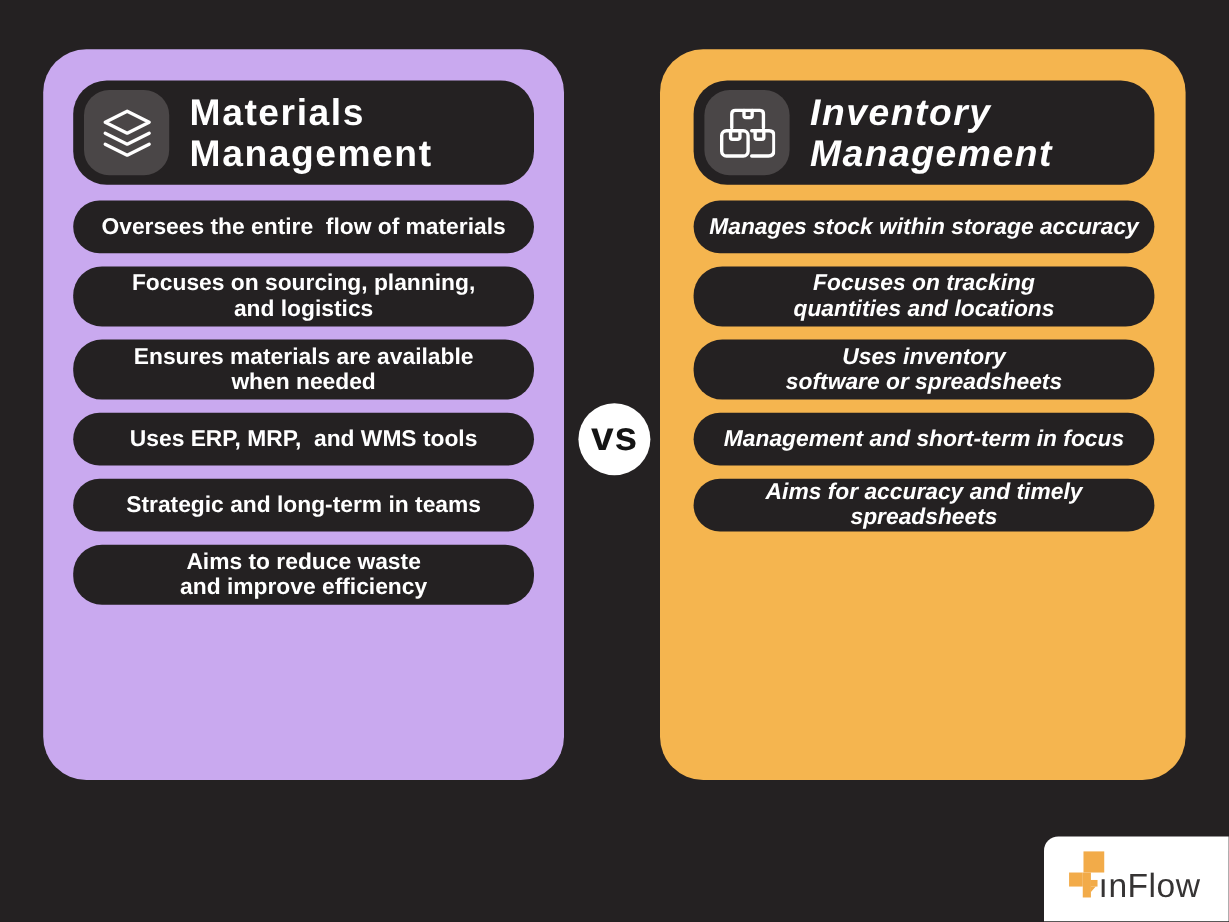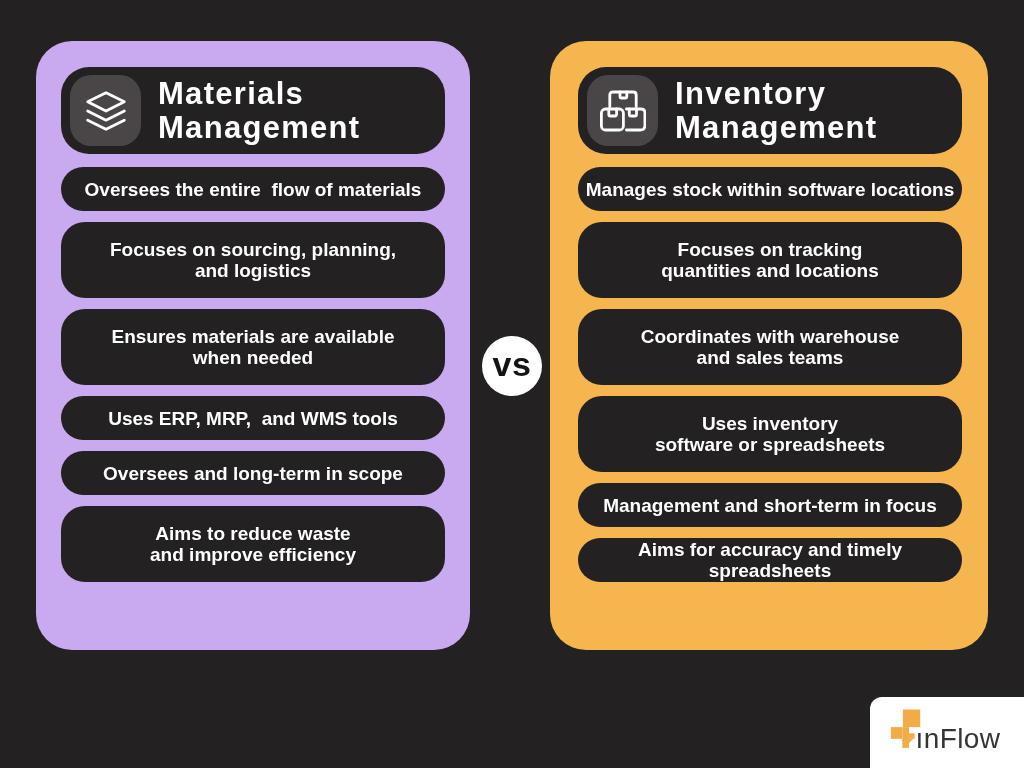--- a/index.html
+++ b/index.html
@@ -7,21 +7,21 @@
   .card{position:absolute;top:41px;height:609px;border-radius:36px;}
   .card.left{left:36px;width:434px;background:#c9a9ef;}
   .card.right{left:550px;width:438px;background:#f5b54f;}
   .inner{position:absolute;top:26px;left:25px;right:25px;bottom:25px;display:flex;flex-direction:column;}
   .hdr{height:87px;background:#242122;border-radius:28px;display:flex;align-items:center;flex:none;margin-bottom:13px;}
   .icbox{width:71px;height:71px;margin-left:9px;background:#4a4647;border-radius:21px;display:flex;align-items:center;justify-content:center;flex:none;}
   .htxt{margin-left:17px;color:#fff;font-weight:bold;font-size:31px;line-height:34px;letter-spacing:1.3px;}
   .pill{background:#242122;border-radius:24px;display:flex;align-items:center;justify-content:center;text-align:center;color:#fff;font-weight:bold;font-size:19px;line-height:21px;letter-spacing:0;flex:none;margin-bottom:11px;}
   .pill:last-child{margin-bottom:0;}
   .s1{height:44px;}
-  .s2{height:76px;}
+  .s2{height:50px;}
   .vs{position:absolute;left:482px;top:336px;width:60px;height:60px;border-radius:50%;background:#fff;display:flex;align-items:center;justify-content:center;color:#141414;font-weight:bold;font-size:34px;letter-spacing:0.5px;}
   .logo{position:absolute;left:870px;top:697px;width:154px;height:71px;background:#fff;border-radius:12px 0 0 0;}
 </style>
 </head>
 <body>
   <div class="card left">
     <div class="inner">
       <div class="hdr">
         <div class="icbox">
           <svg width="44" height="44" viewBox="0 0 24 24" fill="none" stroke="#fff" stroke-width="1.5" stroke-linecap="round" stroke-linejoin="round">
@@ -29,42 +29,41 @@
             <path d="m2 12 10 5 10-5"></path>
             <path d="m2 17 10 5 10-5"></path>
           </svg>
         </div>
         <div class="htxt">Materials<br>Management</div>
       </div>
       <div class="pill s1">Oversees the entire &nbsp;flow of materials</div>
       <div class="pill s2">Focuses on sourcing, planning,<br>and logistics</div>
       <div class="pill s2">Ensures materials are available<br>when needed</div>
       <div class="pill s1">Uses ERP, MRP, &nbsp;and WMS tools</div>
-      <div class="pill s1">Oversees and long-term in scope</div>
+      <div class="pill s1">Strategic and long-term in teams</div>
       <div class="pill s2">Aims to reduce waste<br>and improve efficiency</div>
     </div>
   </div>
   <div class="card right">
-    <div class="inner" style="left:28px;right:26px;">
+    <div class="inner" style="left:28px;right:26px;font-style:italic;">
       <div class="hdr">
         <div class="icbox">
           <svg width="46" height="42" viewBox="0 0 46 41" fill="none" stroke="#fff" stroke-width="2.8" stroke-linecap="round" stroke-linejoin="round">
             <path d="M9.8 16 V4.5 Q9.8 1.5 12.8 1.5 H33.2 Q36.2 1.5 36.2 4.5 V16"></path>
             <path d="M20 1.5 v4.5 a1.5 1.5 0 0 0 1.5 1.5 h3.8 a1.5 1.5 0 0 0 1.5 -1.5 v-4.5"></path>
             <rect x="1.4" y="18.5" width="22" height="21" rx="4"></rect>
             <path d="M8.8 18.5 v5.5 a1.5 1.5 0 0 0 1.5 1.5 h4.8 a1.5 1.5 0 0 0 1.5-1.5 v-5.5"></path>
             <path d="M26.4 18.5 H40.9 Q44.9 18.5 44.9 22.5 V35 Q44.9 39.5 40.4 39.5 H26.4"></path>
             <path d="M29.3 18.5 v5.5 a1.5 1.5 0 0 0 1.5 1.5 h4.2 a1.5 1.5 0 0 0 1.5-1.5 v-5.5"></path>
           </svg>
         </div>
         <div class="htxt">Inventory<br>Management</div>
       </div>
-      <div class="pill s1">Manages stock within software locations</div>
+      <div class="pill s1">Manages stock within storage accuracy</div>
       <div class="pill s2">Focuses on tracking<br>quantities and locations</div>
-      <div class="pill s2">Coordinates with warehouse<br>and sales teams</div>
       <div class="pill s2">Uses inventory<br>software or spreadsheets</div>
       <div class="pill s1">Management and short-term in focus</div>
       <div class="pill s1">Aims for accuracy and timely spreadsheets</div>
     </div>
   </div>
   <div class="vs">
     <span style="position:relative;top:-2px;">vs</span>
   </div>
   <div class="logo">
     <svg width="154" height="71" viewBox="0 0 154 71">

